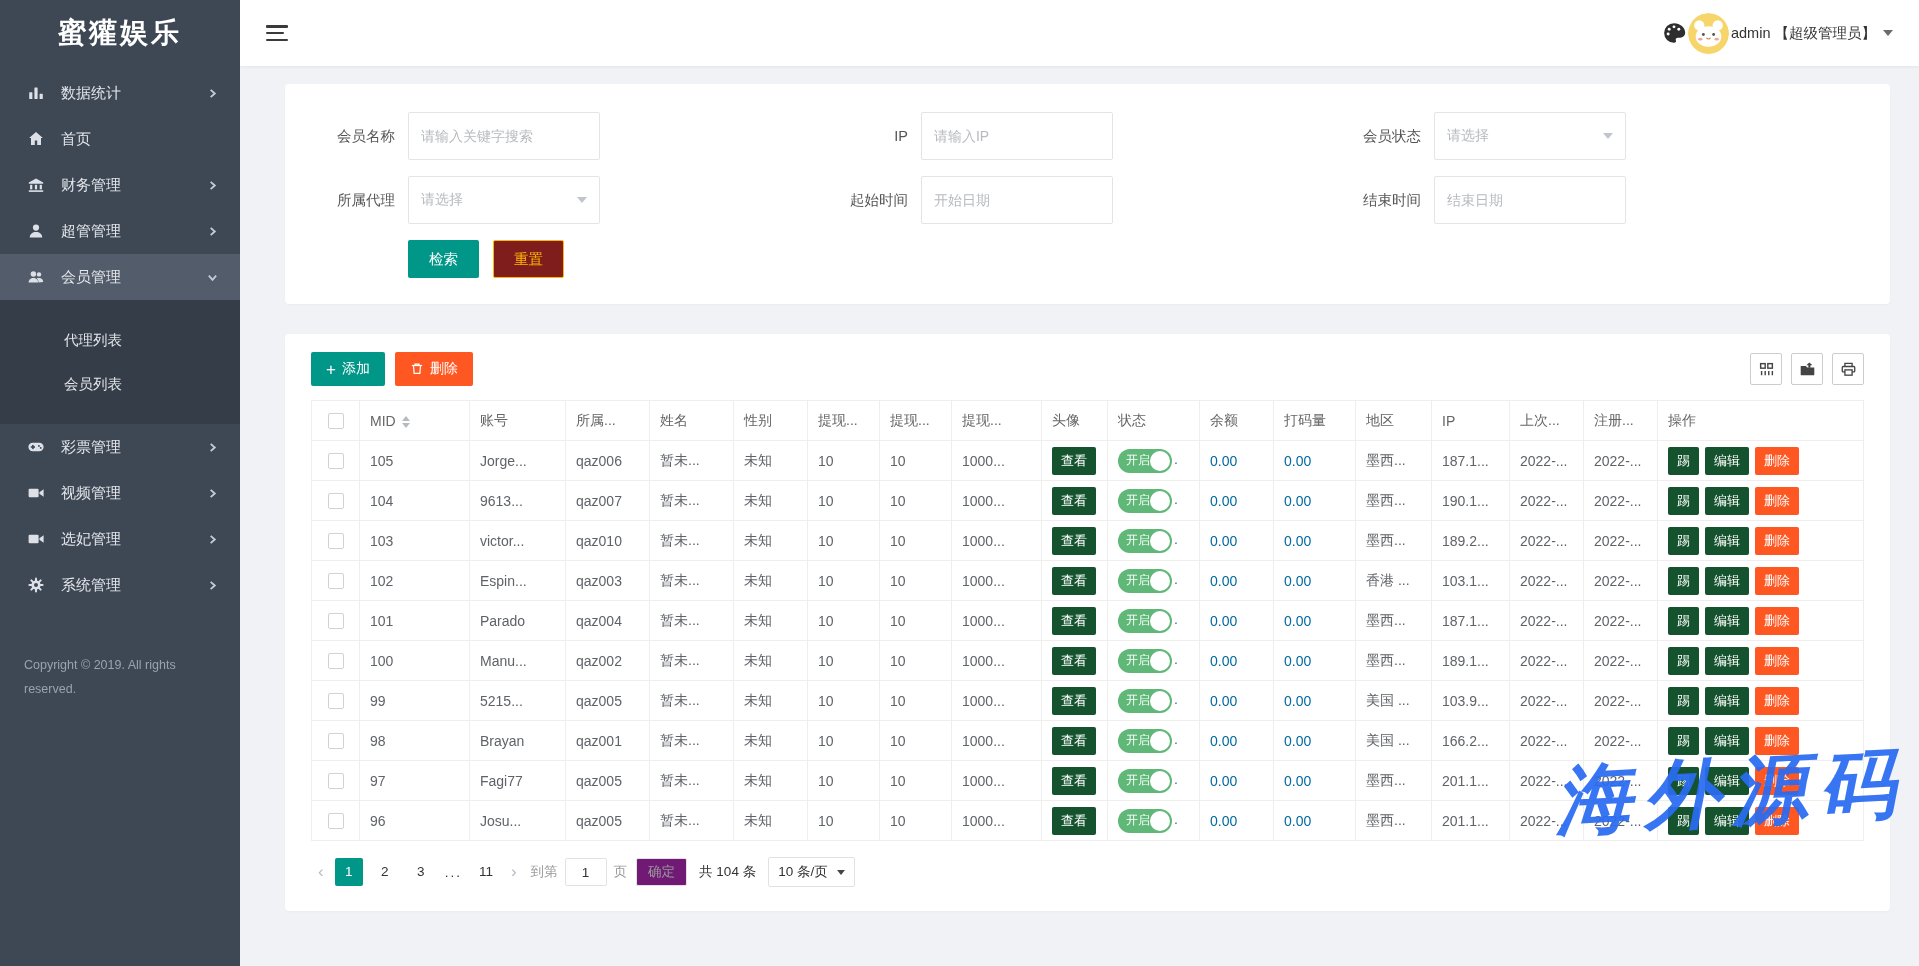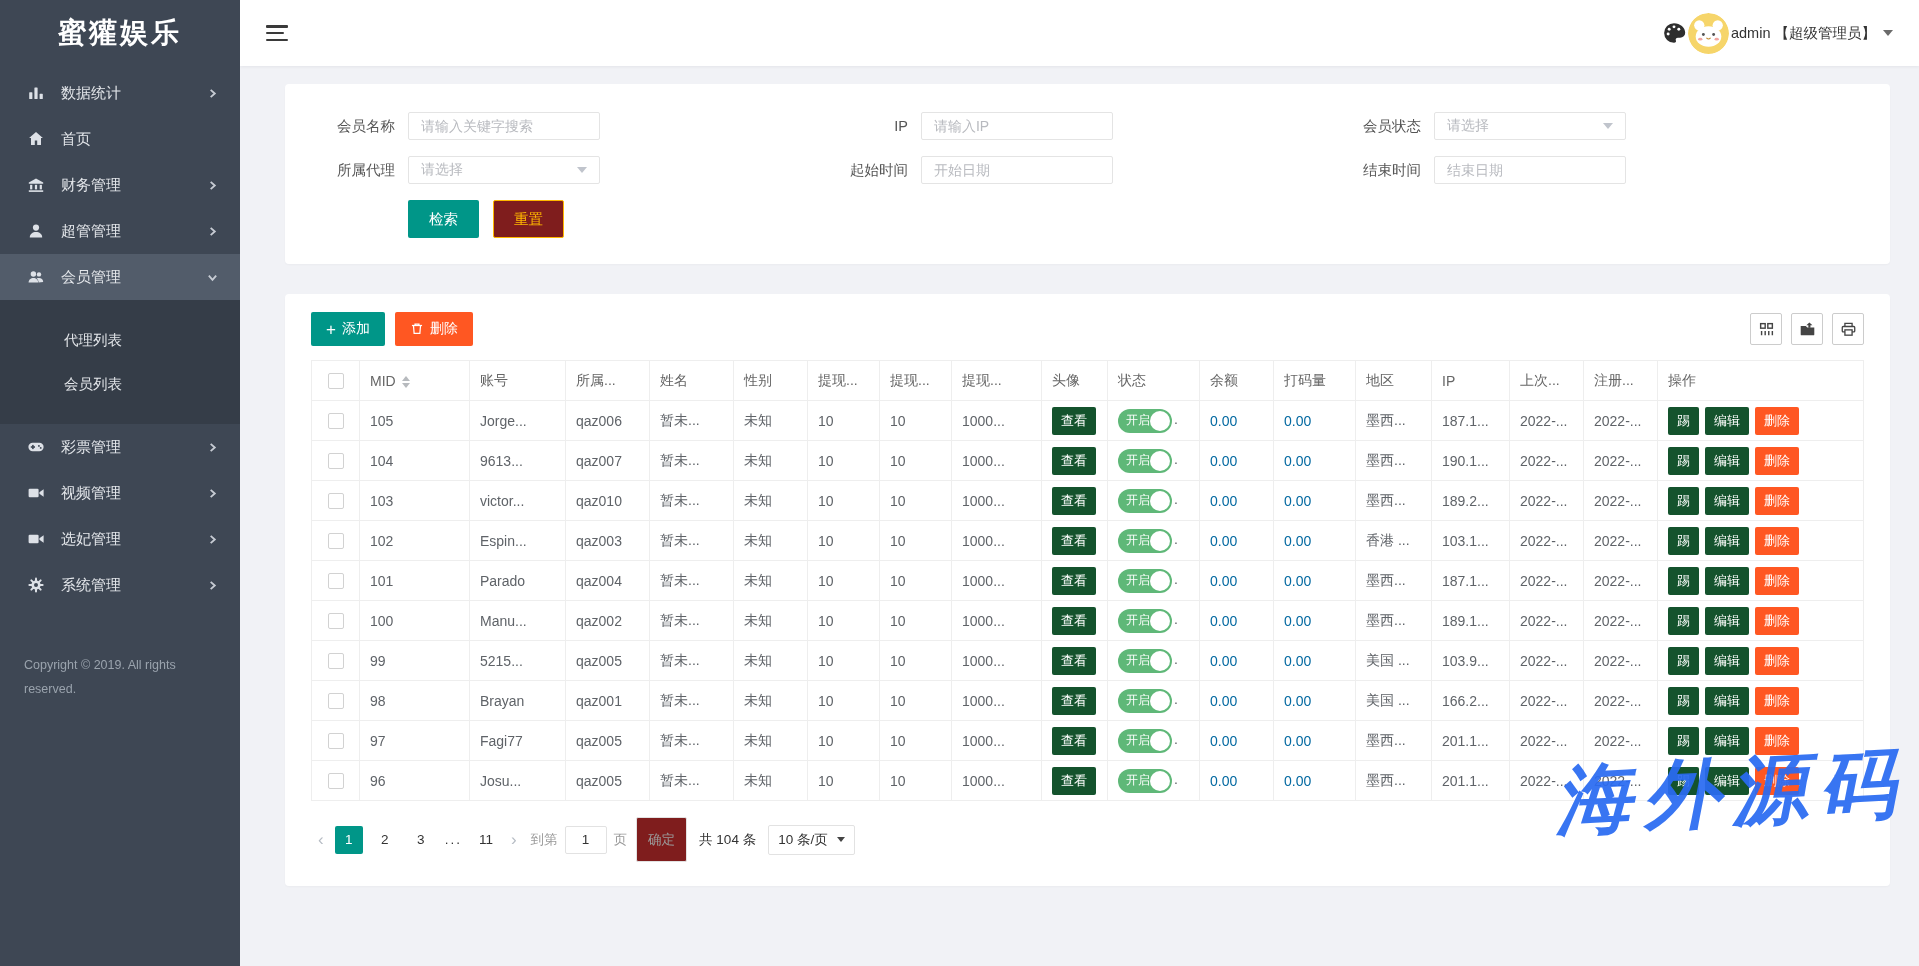--- a/index.html
+++ b/index.html
@@ -31,21 +31,21 @@
   .avatar { width:41px; height:41px; border-radius:50%; overflow:hidden; cursor:pointer; }
   .user-name { font-size:14.5px; color:#333; cursor:pointer; display:flex; align-items:center; gap:7px; }
   .caret-down { width:0; height:0; border-left:5px solid transparent; border-right:5px solid transparent; border-top:6px solid #6b6b6b; display:inline-block; }
   
   .main { margin-left:240px; padding:84px 29px 0 45px; }
   .card { background:#fff; border-radius:4px; box-shadow:0 1px 2px rgba(0,0,0,.03); }
   .filter-card { padding:28px 30px 26px; }
   .filter-row { display:flex; margin-bottom:16px; }
   .field { display:flex; align-items:center; width:33.2%; }
   .f-label { width:80px; text-align:right; margin-right:13px; color:#555; font-size:14.5px; flex:none; }
-  .f-input, .f-select { width:192px; height:28px; border:1px solid #e4e4e4; border-radius:2px; background:#fff; font-size:14px; }
+  .f-input, .f-select { width:192px; height:48px; border:1px solid #e4e4e4; border-radius:2px; background:#fff; font-size:14px; }
   .f-input { padding:0 12px; color:#333; outline:none; font-family:inherit; }
   .f-input::placeholder { color:#b8babf; }
   .f-select { display:flex; align-items:center; justify-content:space-between; padding:0 12px; cursor:pointer;gap:7px; }
   .f-select .ph { color:#b8babf; }
   .f-select .sel-caret { width:0; height:0; border-left:5px solid transparent; border-right:5px solid transparent; border-top:6px solid #c0c4cc; }
   .filter-btns { margin-top:14px; padding-left:93px; display:flex; gap:14px; }
   .btn { border:none; border-radius:2px; cursor:pointer; font-family:inherit; }
   .btn-search { background:#009688; color:#fff; height:38px; padding:0 21px; font-size:14.5px; }
   .btn-reset { background:#7f1d1d; border:1px solid #FFB800; color:#FFB800; height:38px; padding:0 20px; font-size:14.5px; }
   
@@ -76,21 +76,21 @@
   .status-suffix { color:#5f6368; margin-left:2px; }
   .actions-cell .mini-btn { margin-right:6px; }
   
   .pager { display:flex; align-items:center; padding-top:16px; font-size:13.5px; color:#333; }
   .pg-arrow { color:#b6bcc4; font-size:17px; padding:0 7px; cursor:pointer; user-select:none; }
   .pg-num { min-width:28px; height:28px; line-height:28px; text-align:center; margin:0 4px; border-radius:2px; cursor:pointer; }
   .pg-num.active { background:#009688; color:#fff; }
   .pg-ellipsis { margin:0 6px; color:#333; letter-spacing:2px; }
   .pg-label { color:#9b9b9b; margin:0 7px; }
   .pg-input { width:42px; height:28px; border:1px solid #e2e2e2; border-radius:2px; text-align:center; font-size:13.5px; color:#333; outline:none; font-family:inherit; }
-  .pg-confirm { height:45px; padding:0 11px; border:1px solid #e2e2e2; background:#7f1d1d; color:#9b9b9b; border-radius:2px; font-size:13.5px; margin-left:2px; cursor:pointer; font-family:inherit; }
+  .pg-confirm { height:28px; padding:0 11px; border:1px solid #e2e2e2; background:#701a75; color:#9b9b9b; border-radius:2px; font-size:13.5px; margin-left:2px; cursor:pointer; font-family:inherit; }
   .pg-total { margin:0 12px; color:#333; }
   .pg-size { height:30px; border:1px solid #e2e2e2; border-radius:2px; display:inline-flex; align-items:center; gap:9px; padding:0 9px; cursor:pointer; color:#333; }
   .pg-size .sel-caret { width:0; height:0; border-left:4.5px solid transparent; border-right:4.5px solid transparent; border-top:5.5px solid #444; }
   
   .watermark { position:absolute; top:742px; right:12px; z-index:20; font-family:"Liberation Serif","DejaVu Serif",serif; font-style:italic; font-weight:bold; font-size:76px; letter-spacing:12px; color:#2A6BF2; opacity:.93; transform:rotate(-3deg); pointer-events:none; white-space:nowrap; }
 </style>
 </head>
 <body>
 
 <aside class="sidebar">

